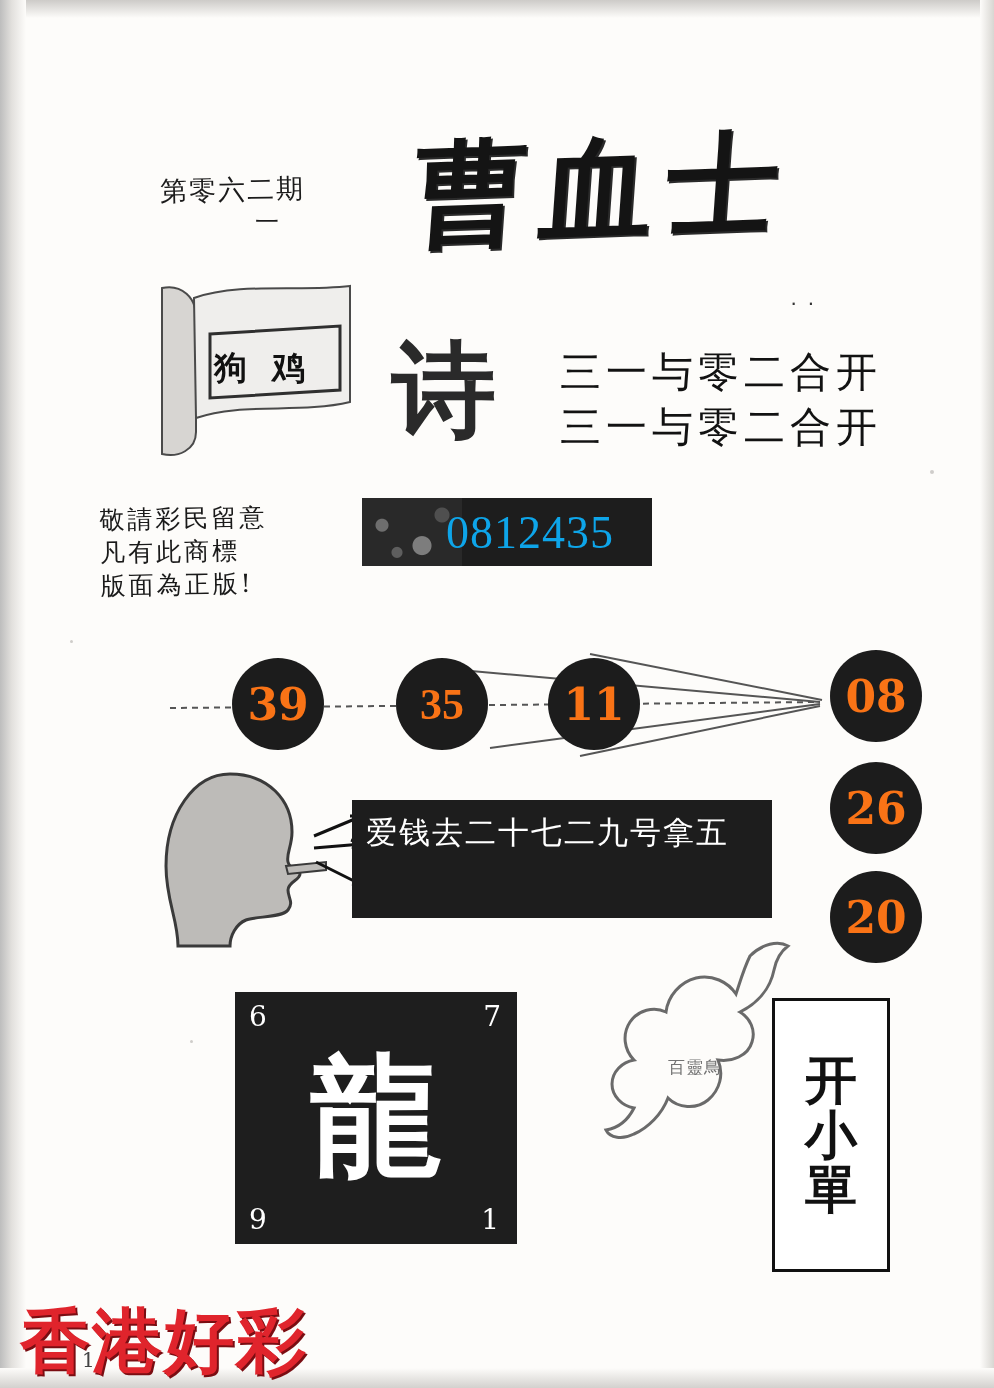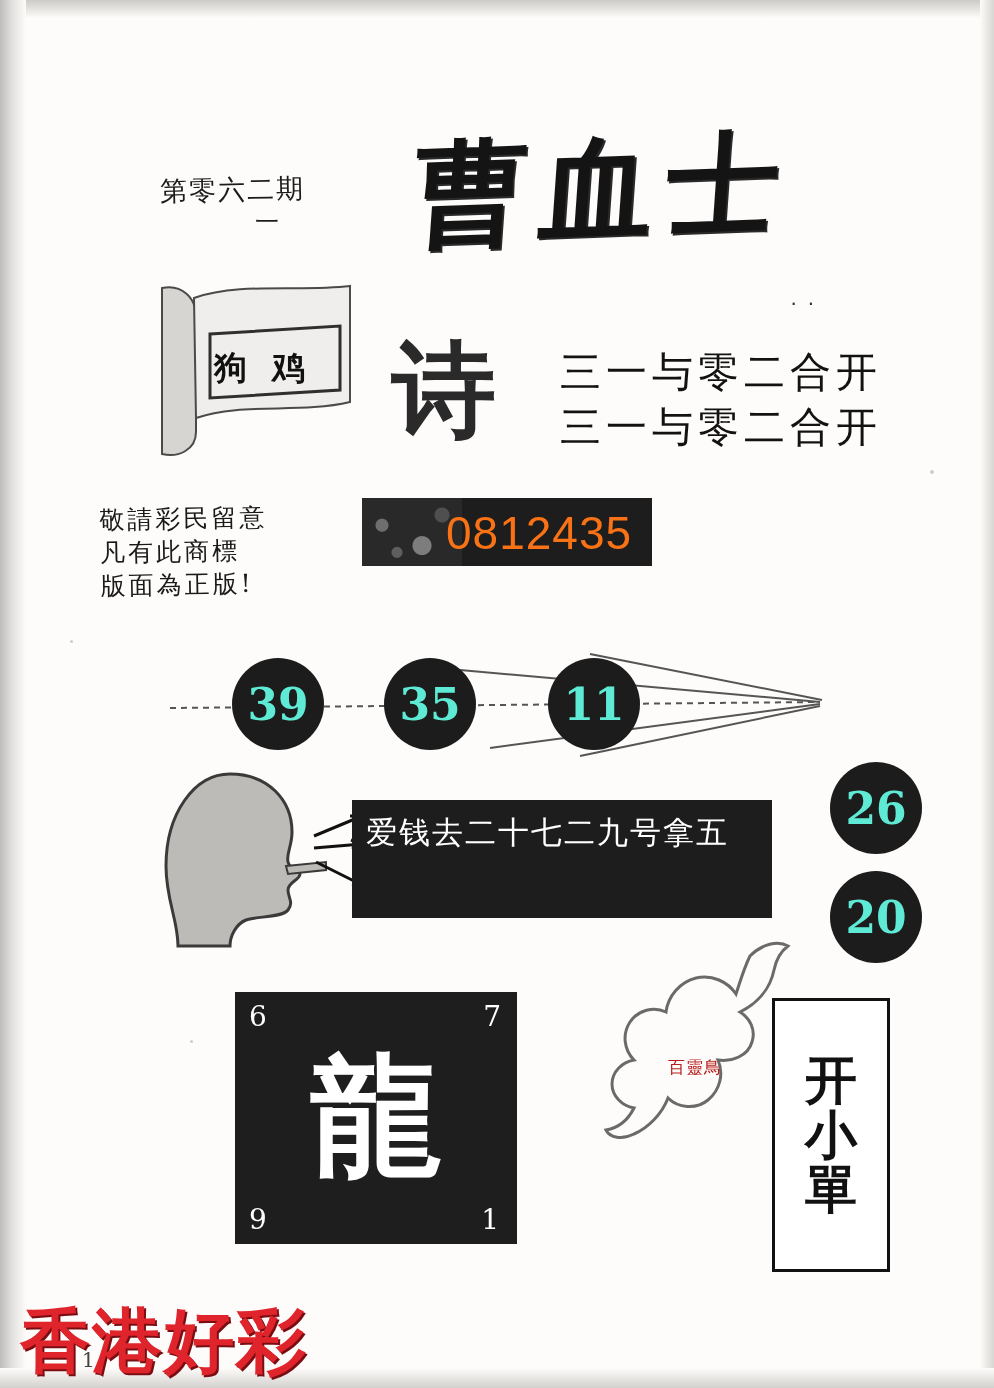--- a/index.html
+++ b/index.html
@@ -159,40 +159,40 @@
       radial-gradient(circle at 60% 70%, #888 0 9px, transparent 10px),
       radial-gradient(circle at 35% 80%, #666 0 5px, transparent 6px),
       radial-gradient(circle at 80% 25%, #555 0 7px, transparent 8px),
       #2b2b2b;
     opacity: .9;
   }
   .serial-text {
     position: absolute;
     left: 84px;
     top: 8px;
-    font-family: Liberation Sans, sans-serif;
+    font-family: Liberation Serif, serif;
     font-size: 46px;
     letter-spacing: 1px;
-    color: #f97316;
+    color: #0ea5e9;
   }
 
   .ball {
     position: absolute;
     border-radius: 50%;
     background: #1c1c1c;
-    color: #5eead4;
+    color: #f97316;
     font-family: "DejaVu Serif", serif;
     font-weight: bold;
     display: flex;
     align-items: center;
     justify-content: center;
   }
   .ball.main { width: 92px; height: 92px; font-size: 44px; top: 658px; }
   .ball.m1 { left: 232px; }
-  .ball.m2 { left: 384px; }
+  .ball.m2 { left: 396px; font-family: Liberation Serif, serif; }
   .ball.m3 { left: 548px; text-align: center; }
   .ball.side { left: 830px; width: 92px; height: 92px; font-size: 44px; }
   .ball.s1 { top: 650px; }
   .ball.s2 { top: 762px; }
   .ball.s3 { top: 871px; }
 
   .rays { position: absolute; left: 160px; top: 630px; }
 
   .head-silhouette {
     position: absolute;
@@ -252,21 +252,21 @@
   .corner.br { right: 18px; bottom: 8px; }
 
   .bird { position: absolute; left: 600px; top: 938px; }
   .bird-label {
     position: absolute;
     left: 668px;
     top: 1056px;
     font-family: "DejaVu Serif", serif;
     font-size: 17px;
     letter-spacing: 1px;
-    color: #b91c1c;
+    color: #737373;
   }
 
   .vert-box {
     position: absolute;
     left: 772px;
     top: 998px;
     width: 112px;
     height: 268px;
     border: 3px solid #111;
     background: #fff;
@@ -373,20 +373,21 @@
     <path d="M300,40 L660,72" stroke="#555" stroke-width="2" fill="none"></path>
     <path d="M330,118 L660,74" stroke="#555" stroke-width="2" fill="none"></path>
     <path d="M430,24 L662,70" stroke="#555" stroke-width="2" fill="none"></path>
     <path d="M420,126 L660,76" stroke="#555" stroke-width="2" fill="none"></path>
   </svg>
 
   <div class="ball main m1">39</div>
   <div class="ball main m2">35</div>
   <div class="ball main m3">11</div>
 
+  <div class="ball side s1">08</div>
   <div class="ball side s2">26</div>
   <div class="ball side s3">20</div>
 
   <svg class="head-silhouette" width="170" height="180" viewBox="0 0 170 180">
     <path d="M70,4 C108,4 132,30 132,62 C132,76 126,84 128,92 C130,100 140,100 140,104
              C140,110 128,112 128,120 C128,128 134,132 128,140 C122,148 96,146 86,150
              C76,154 70,166 70,176 L18,176 C18,150 6,130 6,96 C6,44 34,4 70,4 Z" fill="#bdbbb8" stroke="#3a3a3a" stroke-width="3"></path>
     <path d="M126,96 L166,92 L166,100 L128,104 Z" fill="#bdbbb8" stroke="#3a3a3a" stroke-width="2"></path>
   </svg>
 

